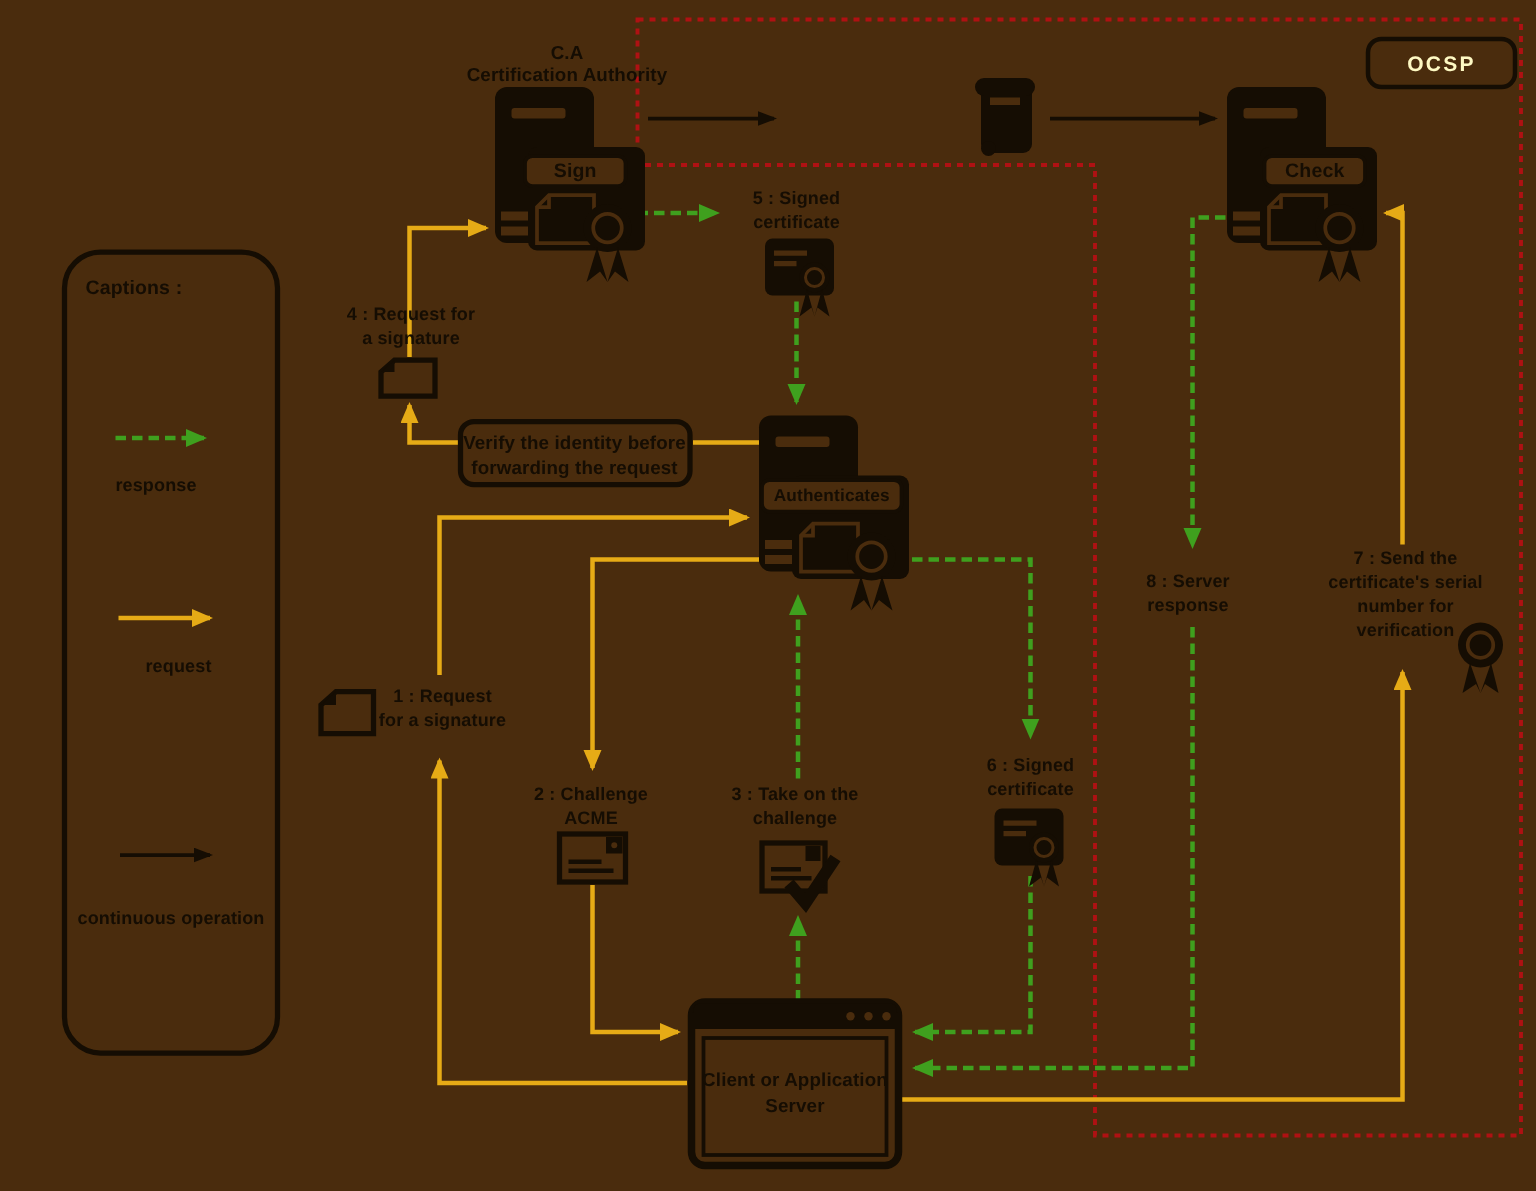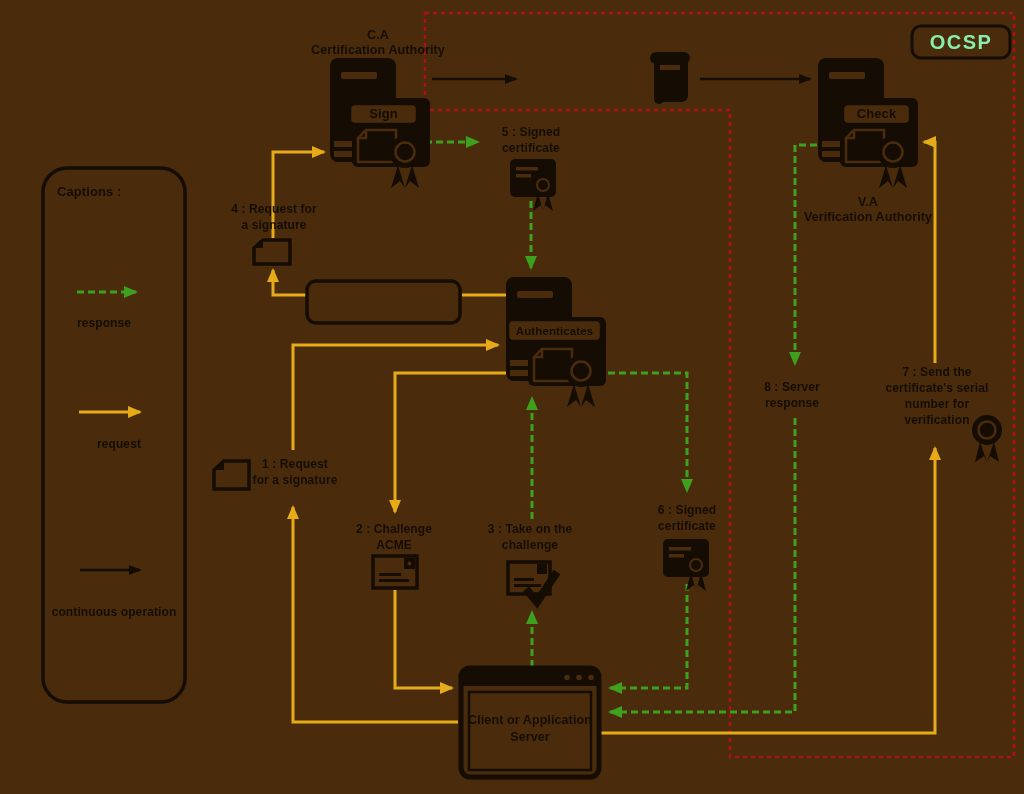--- a/index.html
+++ b/index.html
@@ -11,21 +11,21 @@
   }
   #wires{position:absolute;left:0;top:0;}
   .lbl{
     position:absolute;white-space:pre-line;text-align:center;
     font-size:12px;line-height:16px;letter-spacing:.1px;
   }
   .lbl.center{transform:translateX(-50%);}
   .lbl.left{text-align:left;}
   .node-title{font-size:12.5px;line-height:15px;}
   .action{font-size:13px;line-height:20px;}
-  .ocsp{color:#86efac;font-size:20px;line-height:32px;letter-spacing:1.5px;}
+  .ocsp{color:#fef9c3;font-size:14px;line-height:32px;letter-spacing:1.5px;}
   .cap-title{font-size:13px;}
 </style>
 </head>
 <body>
 
 <div id="stage">
 
 <svg id="wires" width="1024" height="794" viewBox="0 0 1024 794">
   <defs>
     <marker id="mY" markerUnits="userSpaceOnUse" markerWidth="15" markerHeight="13" refX="12" refY="6" orient="auto">
@@ -164,22 +164,20 @@
     <circle cx="579" cy="677.5" r="2.8" fill="#4A2C0D"></circle>
     <circle cx="591" cy="677.5" r="2.8" fill="#4A2C0D"></circle>
     <rect x="469" y="692" width="122" height="78" fill="none" stroke="#150D03" stroke-width="2.5"></rect>
   </g>
 </svg>
 
 <div class="lbl center node-title" style="left:378px;top:28px;">C.A
 Certification Authority</div>
 <div class="lbl action" style="left:350px;top:104px;width:67px;">Sign</div>
 
-<div class="lbl center node-title" style="left:868px;top:195px;">V.A
-Verification Authority</div>
 <div class="lbl action" style="left:843px;top:104px;width:67px;text-align:center;">Check</div>
 
 <div class="lbl" style="left:508px;top:324px;width:93px;font-size:11.5px;line-height:14px;">Authenticates</div>
 
 <div class="lbl ocsp" style="left:912px;top:26px;width:98px;">OCSP</div>
 
 <div class="lbl center" style="left:530px;top:712px;font-size:12.5px;line-height:17px;">Client or Application
 Server</div>
 
 <div class="lbl center" style="left:295px;top:456px;">1 : Request
@@ -194,19 +192,21 @@
 certificate</div>
 <div class="lbl center" style="left:687px;top:502px;">6 : Signed
 certificate</div>
 <div class="lbl center" style="left:937px;top:364px;">7 :  Send the
 certificate's serial
 number for
 verification</div>
 <div class="lbl center" style="left:792px;top:379px;">8 : Server
 response</div>
 
+<div class="lbl center" style="left:383px;top:287px;font-size:12.5px;line-height:17px;">Verify the identity before
+forwarding the request</div>
 
 <div class="lbl left cap-title" style="left:57px;top:184px;">Captions :</div>
 <div class="lbl center" style="left:104px;top:315px;">response</div>
 <div class="lbl center" style="left:119px;top:436px;">request</div>
 <div class="lbl center" style="left:114px;top:604px;">continuous operation</div>
 
 </div>
 
 </body></html>

